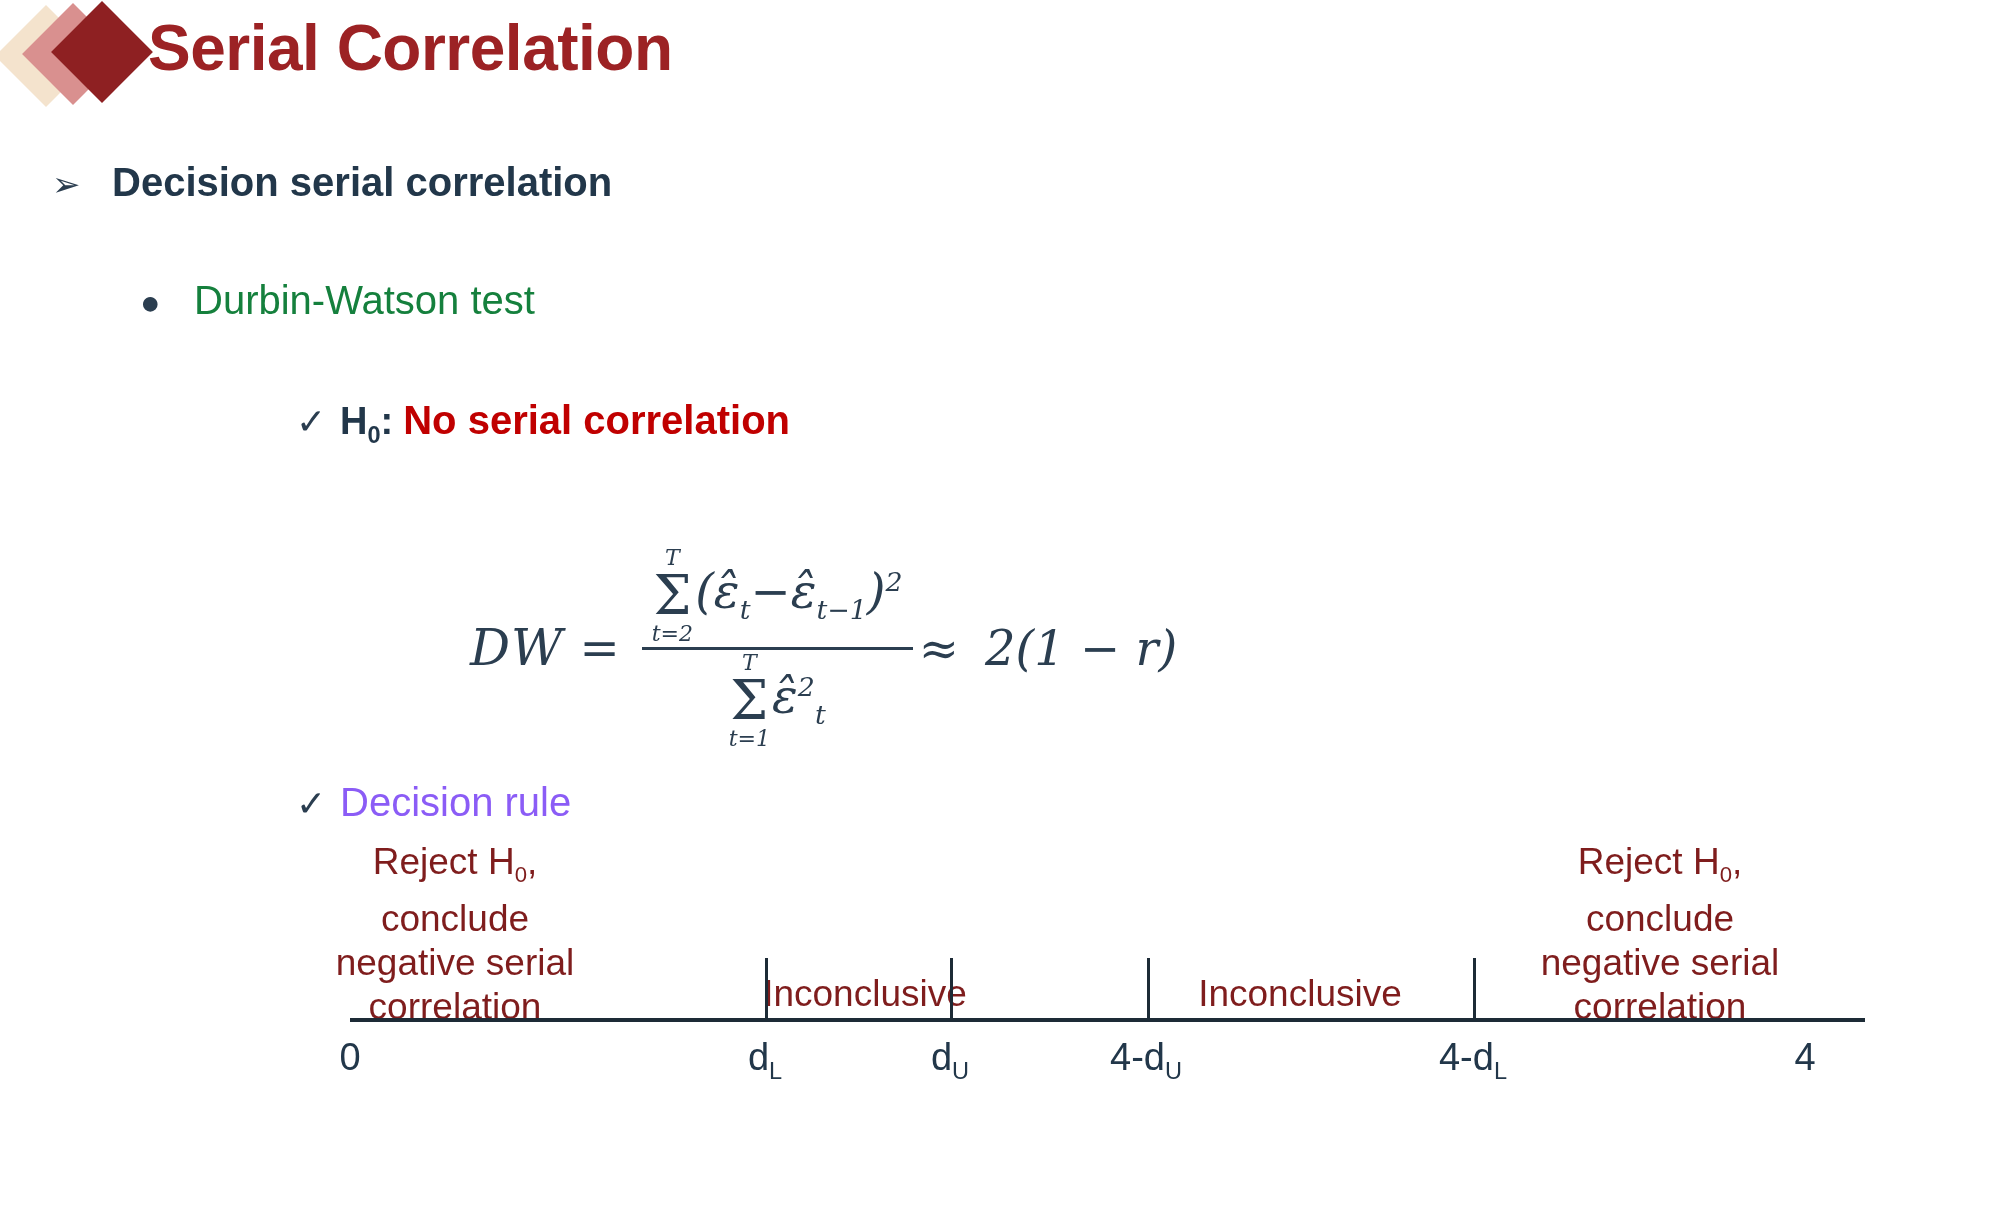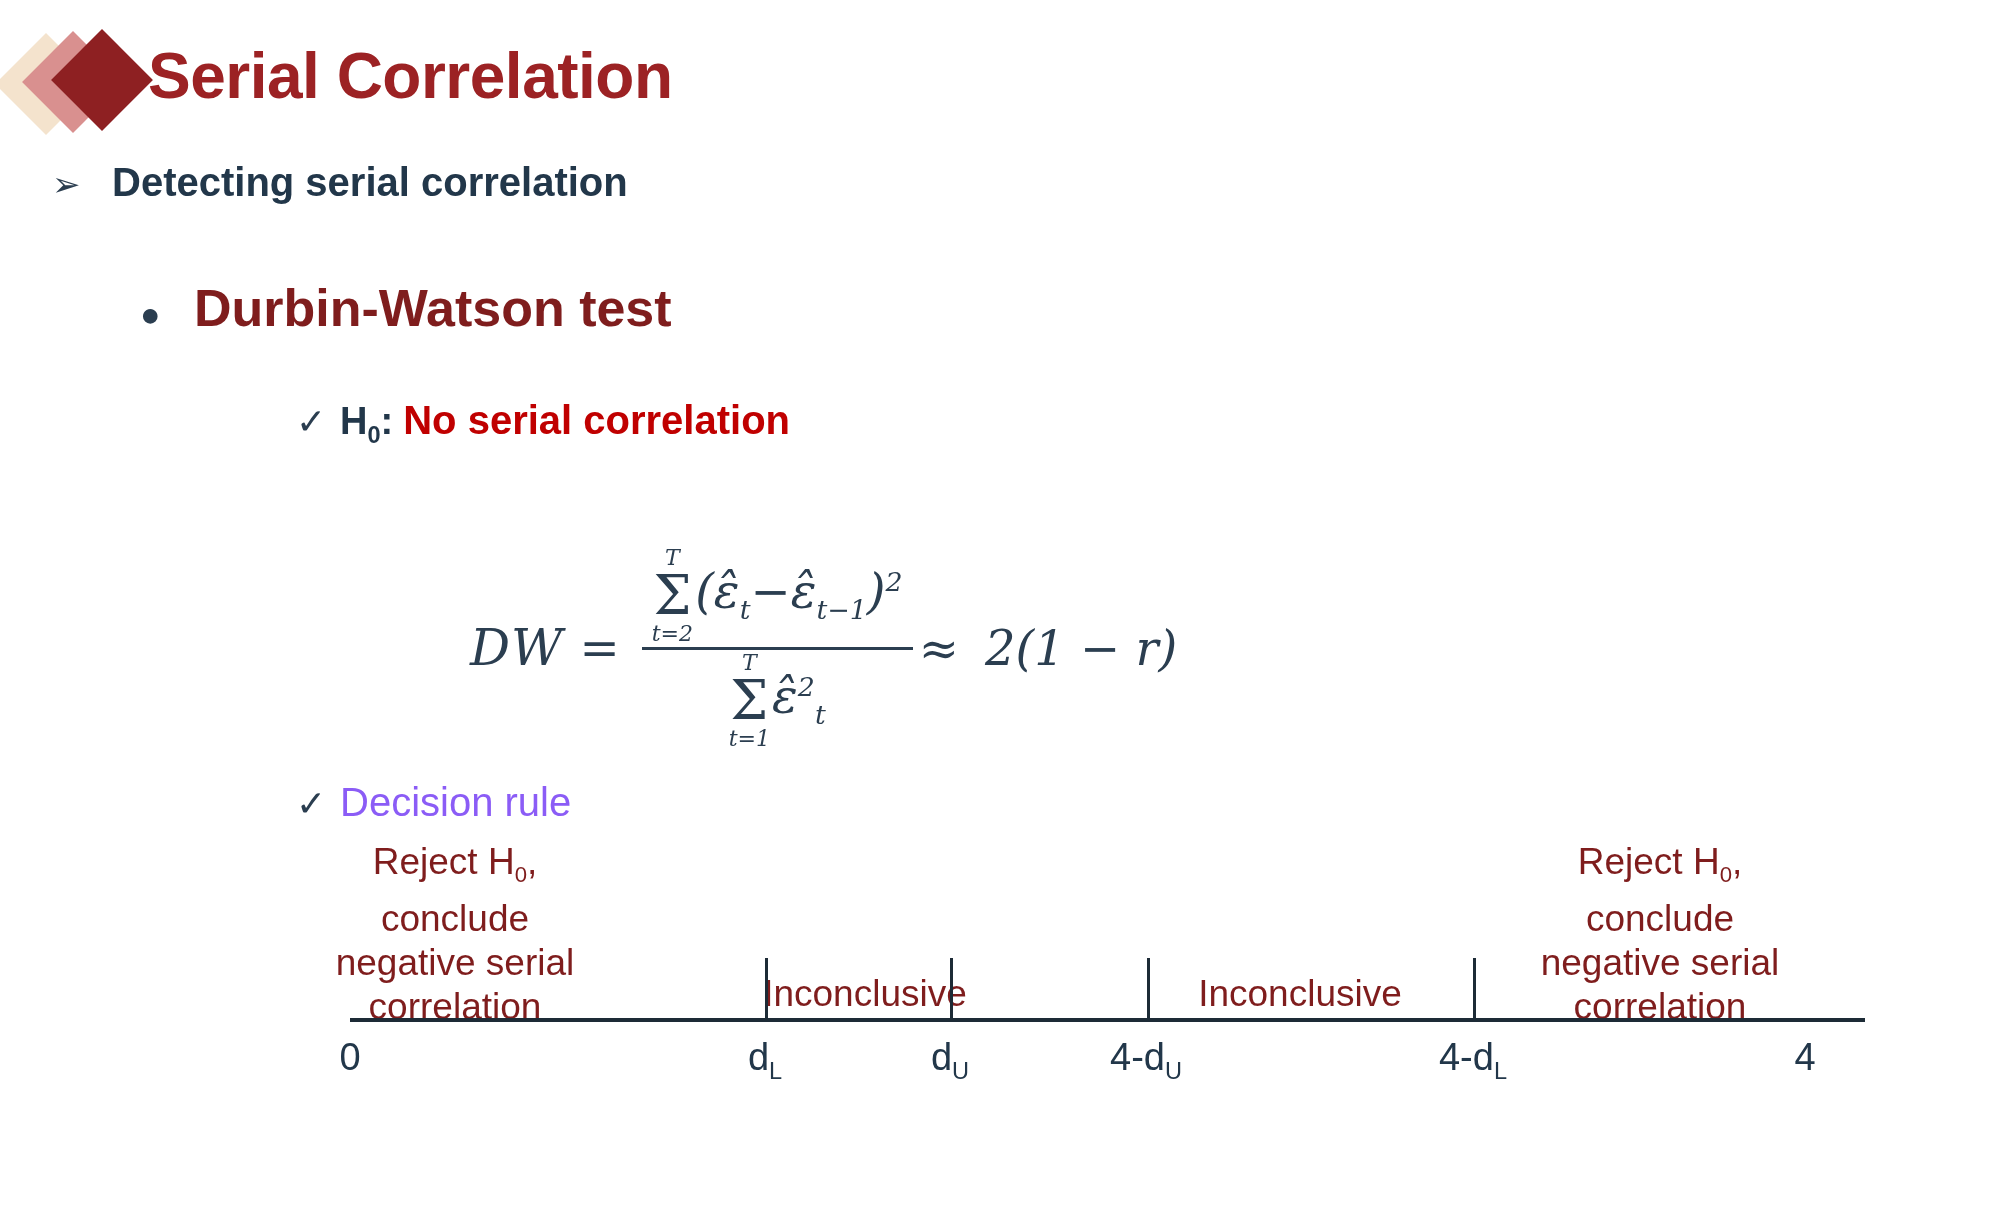--- a/index.html
+++ b/index.html
@@ -16,21 +16,20 @@
     color: #2b3e50;
   }
 
   
   #title-row {
     position: absolute;
     left: 0px;
     top: 0px;
     width: 2000px;
     height: 115px;
-    margin-top: 28px;
   }
   #logo-mark {
     position: absolute;
     left: 8px;
     top: 4px;
     width: 140px;
     height: 102px;
   }
   .diamond {
     position: absolute;
@@ -77,23 +76,23 @@
     color: #22374a;
   }
 
   #level2-row { left: 140px; top: 278px; }
   #level2-row .bullet-marker {
     font-size: 34px;
     width: 54px;
     line-height: 1;
   }
   #level2-label {
-    font-size: 52px;
-    font-weight: bold;
-    color: #7f1d1d;
+    font-size: 40px;
+    font-weight: normal;
+    color: #15803d;
   }
 
   #level3-row { left: 296px; top: 398px; }
   #level3-row .bullet-marker {
     font-size: 36px;
     width: 44px;
   }
   #h0-prefix {
     font-size: 38px;
     font-weight: bold;
@@ -213,21 +212,21 @@
   <div id="logo-mark">
     <div class="diamond" id="diamond-light"></div>
     <div class="diamond" id="diamond-mid"></div>
     <div class="diamond" id="diamond-dark"></div>
   </div>
   <div id="page-title">Serial Correlation</div>
 </div>
 
 <div class="bullet-line" id="level1-row">
   <span class="bullet-marker">➢</span>
-  <span id="level1-label">Detecting serial correlation</span>
+  <span id="level1-label">Decision serial correlation</span>
 </div>
 
 <div class="bullet-line" id="level2-row">
   <span class="bullet-marker">●</span>
   <span id="level2-label">Durbin-Watson test</span>
 </div>
 
 <div class="bullet-line" id="level3-row">
   <span class="bullet-marker">✓</span>
   <span id="h0-prefix"><span>H</span><sub>0</sub><span>:</span></span>

